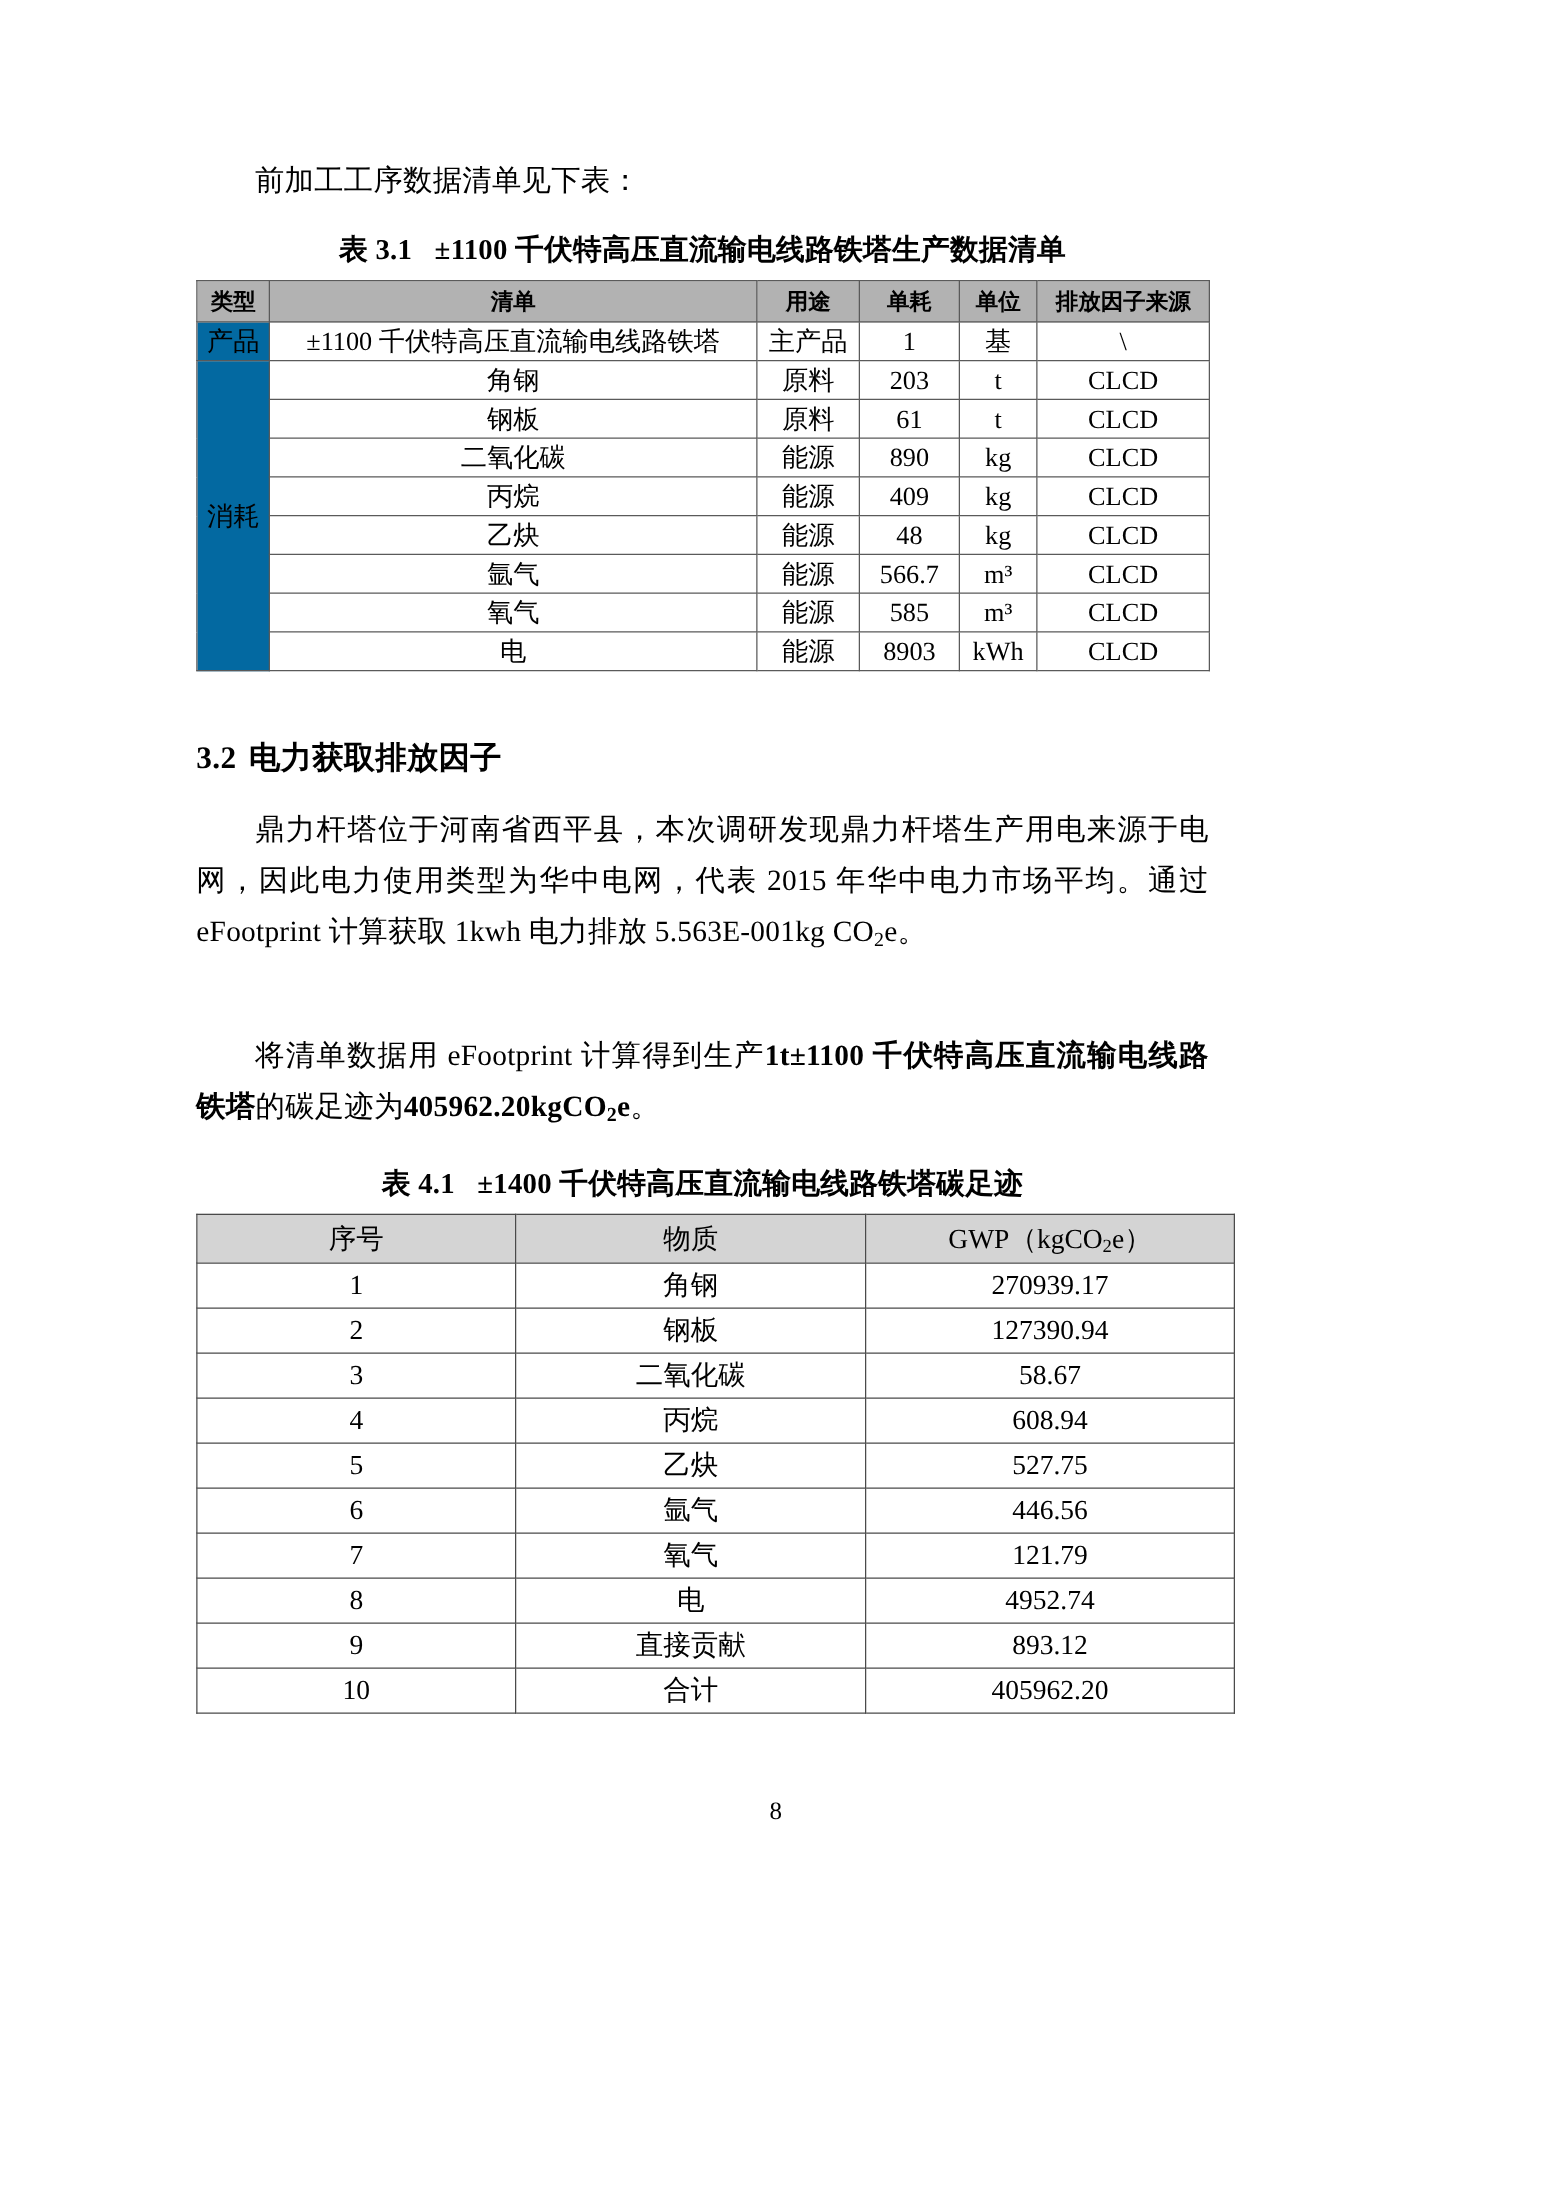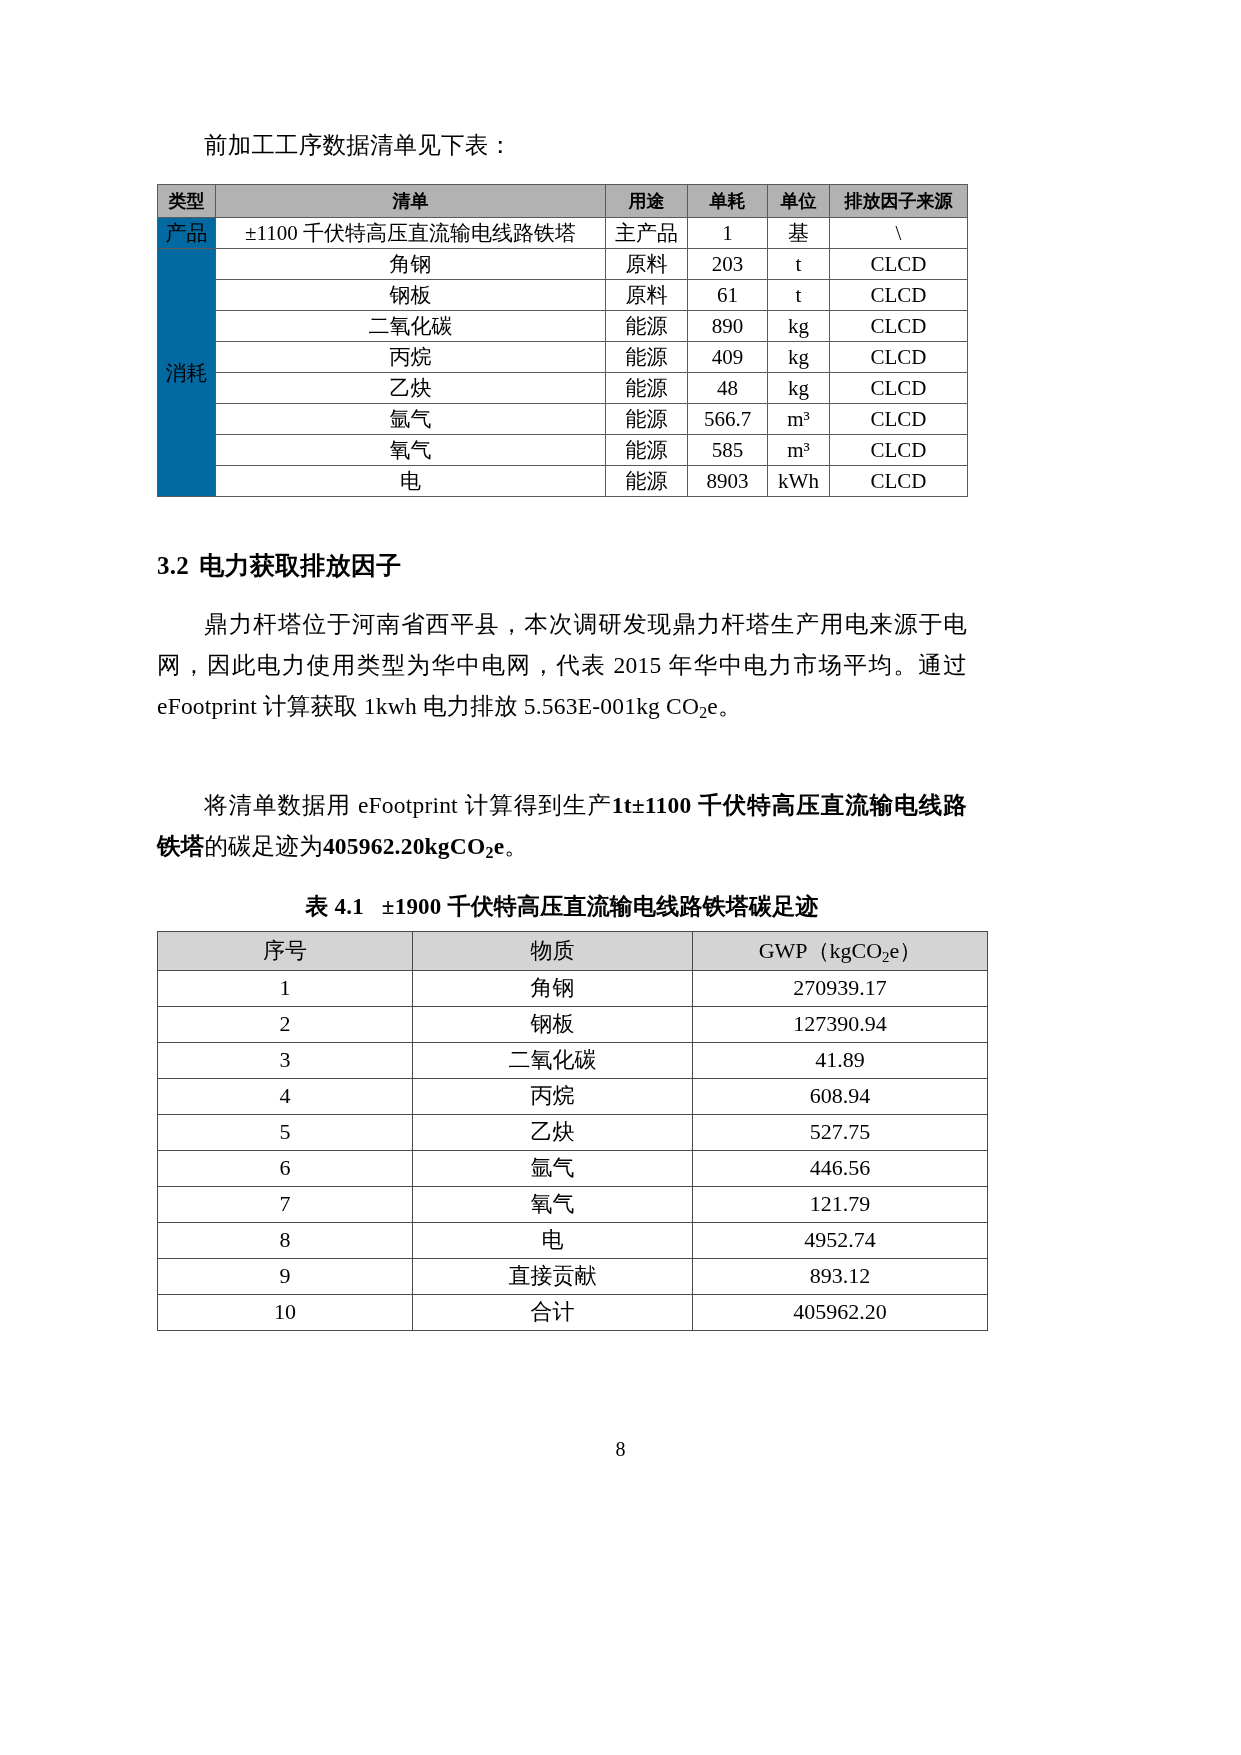--- a/index.html
+++ b/index.html
@@ -140,20 +140,23 @@
 </head>
 <body>
 
 <div class="page">
   <div class="content">
 
     <p class="para indent">前加工工序数据清单见下表：</p>
 
     <div class="sp-18"></div>
 
+    <div class="tbl-caption">
+      <span class="cap-num">表 3.1</span><span>±1100 千伏特高压直流输电线路铁塔生产数据清单</span>
+    </div>
 
     <table class="t31">
       <colgroup>
         <col class="c-type">
           <col class="c-item">
           <col class="c-use">
           <col class="c-cons">
           <col class="c-unit">
           <col class="c-src">
       </colgroup>
@@ -251,21 +254,21 @@
     <div class="sp-26"></div>
 
 
     <div class="sp-26"></div>
 
     <p class="para indent"><span>将清单数据用 eFootprint 计算得到生产</span><b>1t±1100 千伏特高压直流输电线路铁</b><b>塔</b><span>的碳足迹为</span><b><span>405962.20kgCO</span><sub>2</sub><span>e</span></b><span>。</span></p>
 
     <div class="sp-18"></div>
 
     <div class="tbl-caption">
-      <span class="cap-num">表 4.1</span><span>±1900 千伏特高压直流输电线路铁塔碳足迹</span>
+      <span class="cap-num">表 4.1</span><span>±1400 千伏特高压直流输电线路铁塔碳足迹</span>
     </div>
 
     <table class="t41">
       <colgroup>
         <col class="c-no">
           <col class="c-sub">
           <col class="c-gwp">
       </colgroup>
       <thead>
         <tr>
@@ -281,21 +284,21 @@
           <td>270939.17</td>
         </tr>
         <tr>
           <td>2</td>
           <td>钢板</td>
           <td>127390.94</td>
         </tr>
         <tr>
           <td>3</td>
           <td>二氧化碳</td>
-          <td>41.89</td>
+          <td>58.67</td>
         </tr>
         <tr>
           <td>4</td>
           <td>丙烷</td>
           <td>608.94</td>
         </tr>
         <tr>
           <td>5</td>
           <td>乙炔</td>
           <td>527.75</td>

